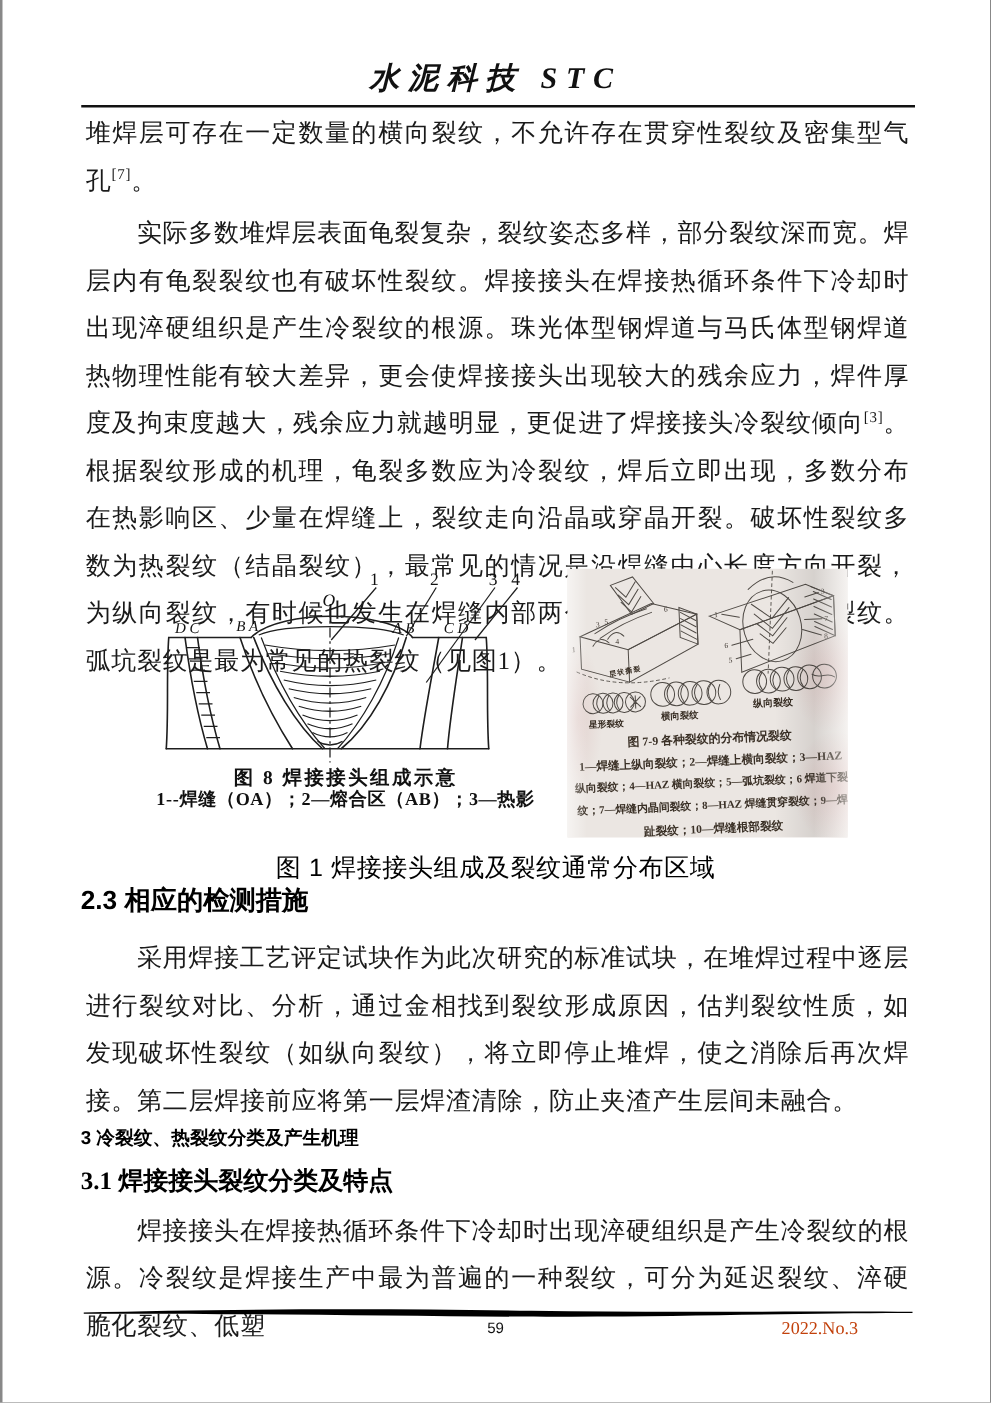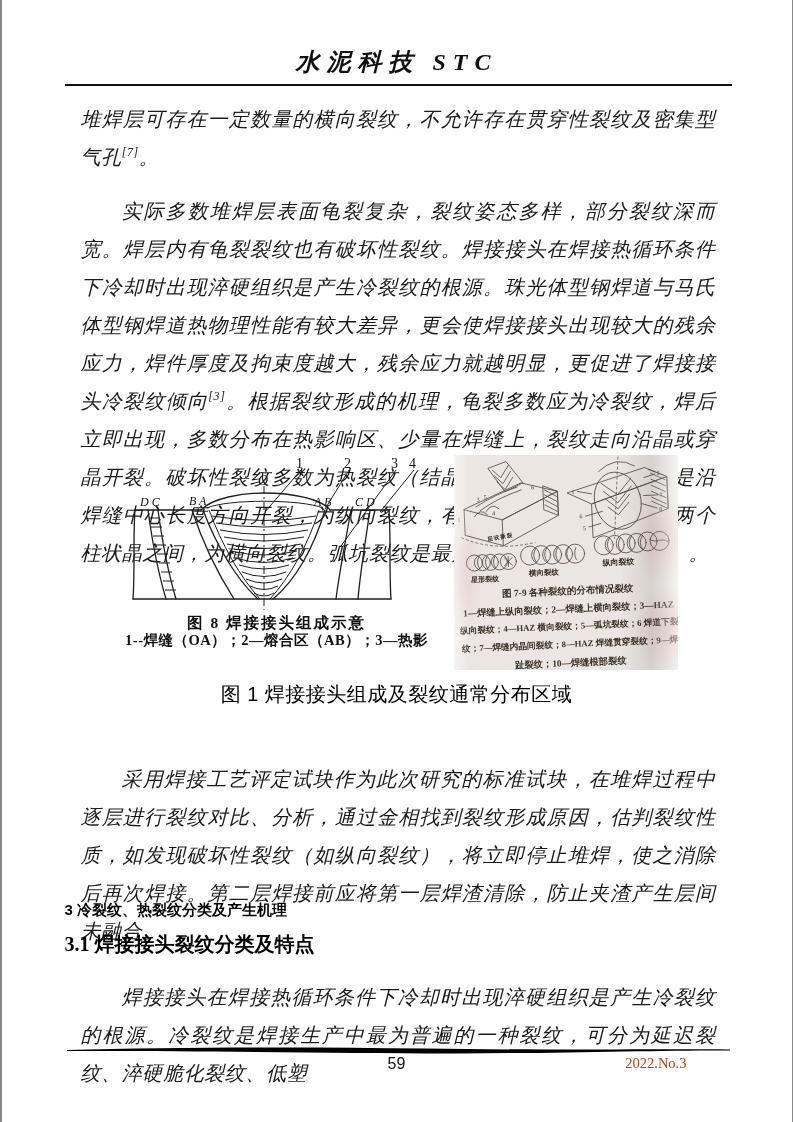--- a/index.html
+++ b/index.html
@@ -5,21 +5,21 @@
   html,body{margin:0;padding:0;background:#888;}
   .page{position:relative;width:790px;height:1122px;background:#ffffff;margin:0 auto;
         font-family:"Liberation Serif","DejaVu Serif",serif;color:#1a1a1a;overflow:hidden;}
   
   .journal-title{position:absolute;top:46px;left:0;width:100%;text-align:center;
         font-size:24px;font-style:italic;font-weight:600;letter-spacing:7px;color:#111;}
   .header-rule{position:absolute;top:84px;left:63px;width:667px;height:2px;background:#111;}
   
   .bodytext{position:absolute;left:63px;width:667px;font-size:20px;line-height:38px;
         letter-spacing:0.6px;text-align:justify;}
-  .bodytext p{margin:16px;font-style:italic;}
+  .bodytext p{margin:4px;}
   .indent{text-indent:2.05em;}
   sup{font-size:12px;line-height:0;}
   
   .sec-head{position:absolute;left:63px;font-family:"Liberation Sans","DejaVu Sans",sans-serif;
         font-weight:700;color:#000;}
   
   .fig-diagram{position:absolute;left:110px;top:452px;width:330px;height:160px;}
   .fig-diagram svg{display:block;}
   .diagram-caption{position:absolute;left:104px;top:613px;width:342px;text-align:center;
         font-weight:700;color:#111;}
@@ -36,21 +36,21 @@
   .photo-label{position:absolute;font-family:"Liberation Serif","DejaVu Serif",serif;
         color:#33291f;font-weight:700;white-space:nowrap;}
   .photo-cap{position:absolute;left:0;width:100%;text-align:center;color:#3a3026;
         font-weight:600;white-space:nowrap;}
   .fig1-caption{position:absolute;left:0;top:681px;width:100%;text-align:center;
         font-family:"Liberation Sans","DejaVu Sans",sans-serif;font-size:20px;color:#000;
         letter-spacing:0.5px;}
   
   .footer-line{position:absolute;left:63px;top:1046px;width:667px;height:9px;}
   .footer-page{position:absolute;left:0;top:1055px;width:100%;text-align:center;
-        font-family:"Liberation Sans","DejaVu Sans",sans-serif;font-size:16px;color:#111;}
+        font-family:"Liberation Sans","DejaVu Sans",sans-serif;font-size:12px;color:#111;}
   .footer-issue{position:absolute;right:105px;top:1055px;
         font-family:Liberation Serif, serif;font-size:14.5px;color:#c2410c;}
   .dg{stroke:#1e1e1e;fill:none;stroke-width:1.3;stroke-linecap:round;}
   .dgthin{stroke:#1e1e1e;fill:none;stroke-width:1;}
   .ph{stroke:#4f4a45;fill:none;stroke-width:0.8;stroke-linecap:round;}
   .phd{stroke:#4f4a45;fill:none;stroke-width:0.7;stroke-dasharray:3 2;}
   .dgtext{font-family:"Liberation Serif","DejaVu Serif",serif;fill:#111;}
   .phnum{font-family:"Liberation Serif","DejaVu Serif",serif;fill:#3a332c;font-size:6px;}
 </style>
 </head>
@@ -208,20 +208,21 @@
       <div class="photo-cap" style="top:148px;font-size:9.3px;">1—焊缝上纵向裂纹；2—焊缝上横向裂纹；3—HAZ</div>
       <div class="photo-cap" style="top:166px;font-size:8.7px;">纵向裂纹；4—HAZ 横向裂纹；5—弧坑裂纹；6 焊道下裂</div>
       <div class="photo-cap" style="top:184px;font-size:8.7px;">纹；7—焊缝内晶间裂纹；8—HAZ 焊缝贯穿裂纹；9—焊</div>
       <div class="photo-cap" style="top:202px;font-size:9.3px;">趾裂纹；10—焊缝根部裂纹</div>
     </div>
     <div class="photo-shade"></div>
   </div>
 
   <div class="fig1-caption">图 1 焊接接头组成及裂纹通常分布区域</div>
 
+  <div class="sec-head" style="top:706px;font-size:21px;">2.3 相应的检测措施</div>
 
   <div class="bodytext" style="top:744px;">
     <p class="indent">采用焊接工艺评定试块作为此次研究的标准试块，在堆焊过程中逐层进行裂纹对比、分析，通过金相找到裂纹形成原因，估判裂纹性质，如发现破坏性裂纹（如纵向裂纹），将立即停止堆焊，使之消除后再次焊接。第二层焊接前应将第一层焊渣清除，防止夹渣产生层间未融合。</p>
   </div>
 
   <div class="sec-head" style="top:901px;font-size:15px;">3  冷裂纹、热裂纹分类及产生机理</div>
   <div class="sec-head" style="top:931px;font-size:20px;font-family:Liberation Serif, serif;">3.1 焊接接头裂纹分类及特点</div>
 
   <div class="bodytext" style="top:962px;">
     <p class="indent">焊接接头在焊接热循环条件下冷却时出现淬硬组织是产生冷裂纹的根源。冷裂纹是焊接生产中最为普遍的一种裂纹，可分为延迟裂纹、淬硬脆化裂纹、低塑</p>

